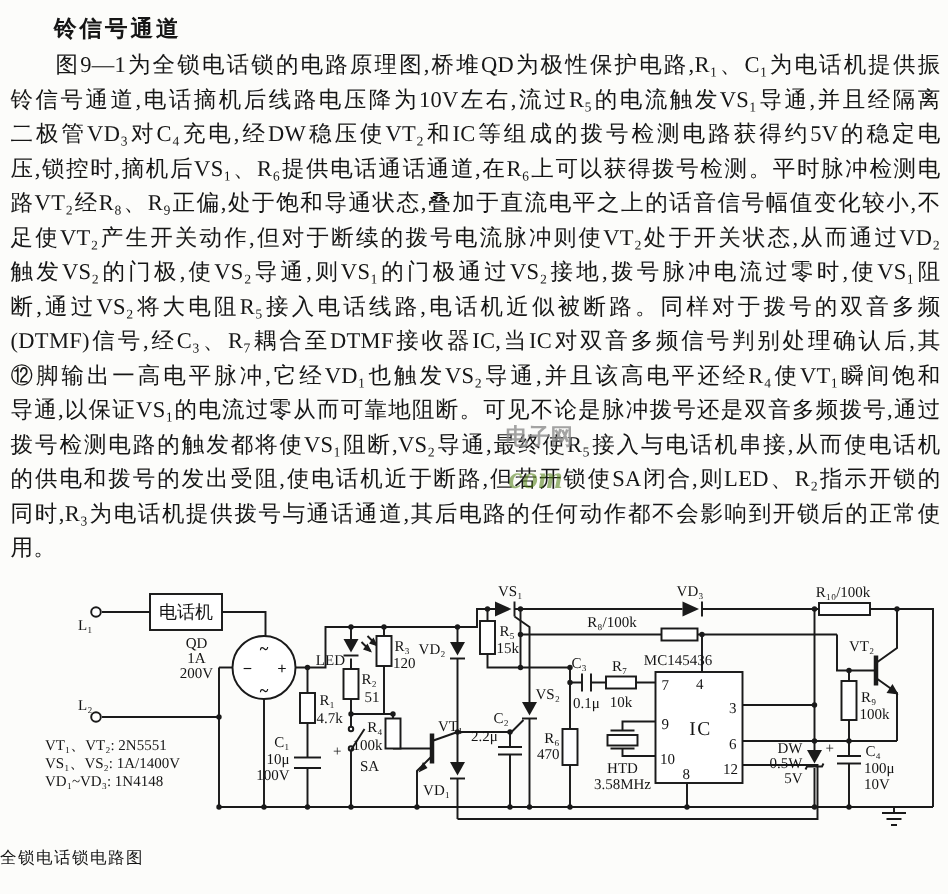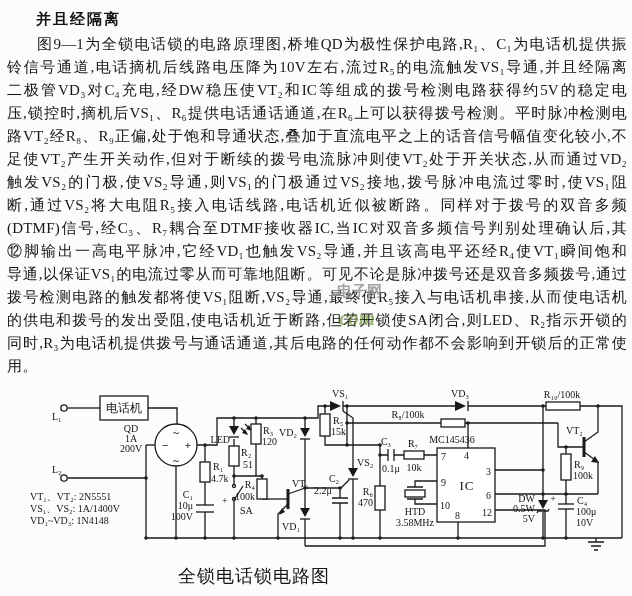--- a/index.html
+++ b/index.html
@@ -11,34 +11,34 @@
         white-space:nowrap;letter-spacing:0.2px;}
   .line.indent{padding-left:30px;width:590px;}
   .line.last{text-align:left;text-align-last:left;}
   .watermark{position:absolute;left:243px;top:278px;width:170px;height:60px;pointer-events:none;z-index:3;}
   .wm-brand{position:absolute;left:0;top:0;font-size:43px;font-weight:bold;letter-spacing:2px;
         color:#c0302c;opacity:.5;font-family:"Liberation Sans",sans-serif;}
   .wm-site{position:absolute;left:94px;top:4px;font-size:15px;color:#8d8d8d;opacity:.8;font-weight:bold;text-align:center;}
   .wm-com{position:absolute;left:96px;top:28px;font-size:21px;font-style:italic;font-weight:bold;
         color:#4d7c0f;opacity:.55;font-family:"Liberation Serif",serif;}
   .schematic{position:absolute;left:0;top:388px;}
-  .caption{position:absolute;left:0;top:564px;width:508px;text-align:center;font-size:18px;letter-spacing:1px;}
+  .caption{position:absolute;left:0;top:564px;width:508px;font-size:11px;letter-spacing:1px;}
   svg .w{fill:none;stroke:#1a1a1a;stroke-width:1.3;}
   svg .cmp{fill:#fff;stroke:#1a1a1a;stroke-width:1.3;}
   svg .fl{fill:#1a1a1a;stroke:none;}
   svg .thick{stroke:#1a1a1a;stroke-width:3;fill:none;}
   svg text{font-family:"Liberation Serif","DejaVu Serif",serif;font-size:10px;fill:#141414;}
   svg text.big{font-size:12px;}
   svg text.ic{font-size:13px;letter-spacing:1px;}
   svg text.sym{font-size:11px;font-weight:bold;}
 </style>
 </head>
 <body>
 
-<div class="title">并且经隔离</div>
+<div class="title">铃信号通道</div>
 
 <div class="para">
   <div class="line indent">图9—1为全锁电话锁的电路原理图,桥堆QD为极性保护电路,R₁、C₁为电话机提供振</div>
   <div class="line">铃信号通道,电话摘机后线路电压降为10V左右,流过R₅的电流触发VS₁导通,并且经隔离</div>
   <div class="line">二极管VD₃对C₄充电,经DW稳压使VT₂和IC等组成的拨号检测电路获得约5V的稳定电</div>
   <div class="line">压,锁控时,摘机后VS₁、R₆提供电话通话通道,在R₆上可以获得拨号检测。平时脉冲检测电</div>
   <div class="line">路VT₂经R₈、R₉正偏,处于饱和导通状态,叠加于直流电平之上的话音信号幅值变化较小,不</div>
   <div class="line">足使VT₂产生开关动作,但对于断续的拨号电流脉冲则使VT₂处于开关状态,从而通过VD₂</div>
   <div class="line">触发VS₂的门极,使VS₂导通,则VS₁的门极通过VS₂接地,拨号脉冲电流过零时,使VS₁阻</div>
   <div class="line">断,通过VS₂将大电阻R₅接入电话线路,电话机近似被断路。同样对于拨号的双音多频</div>

